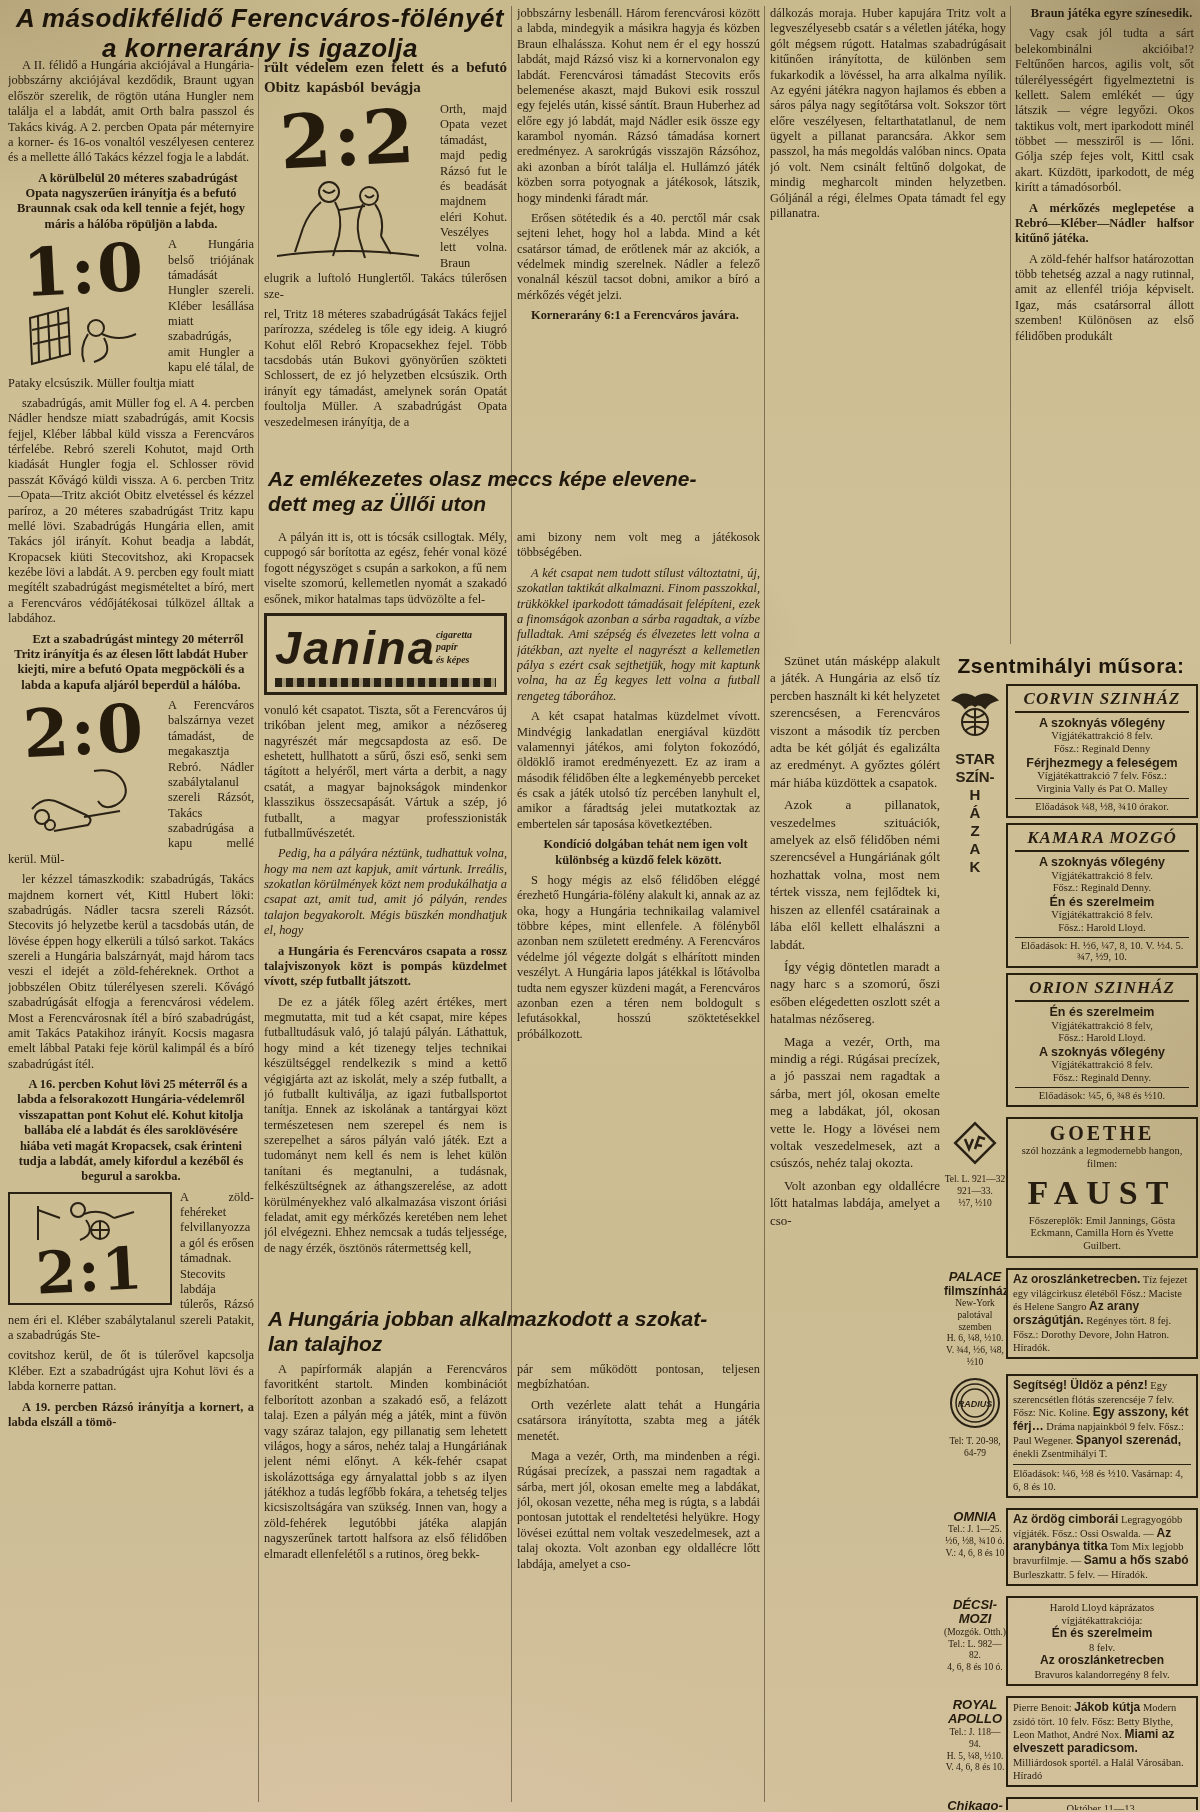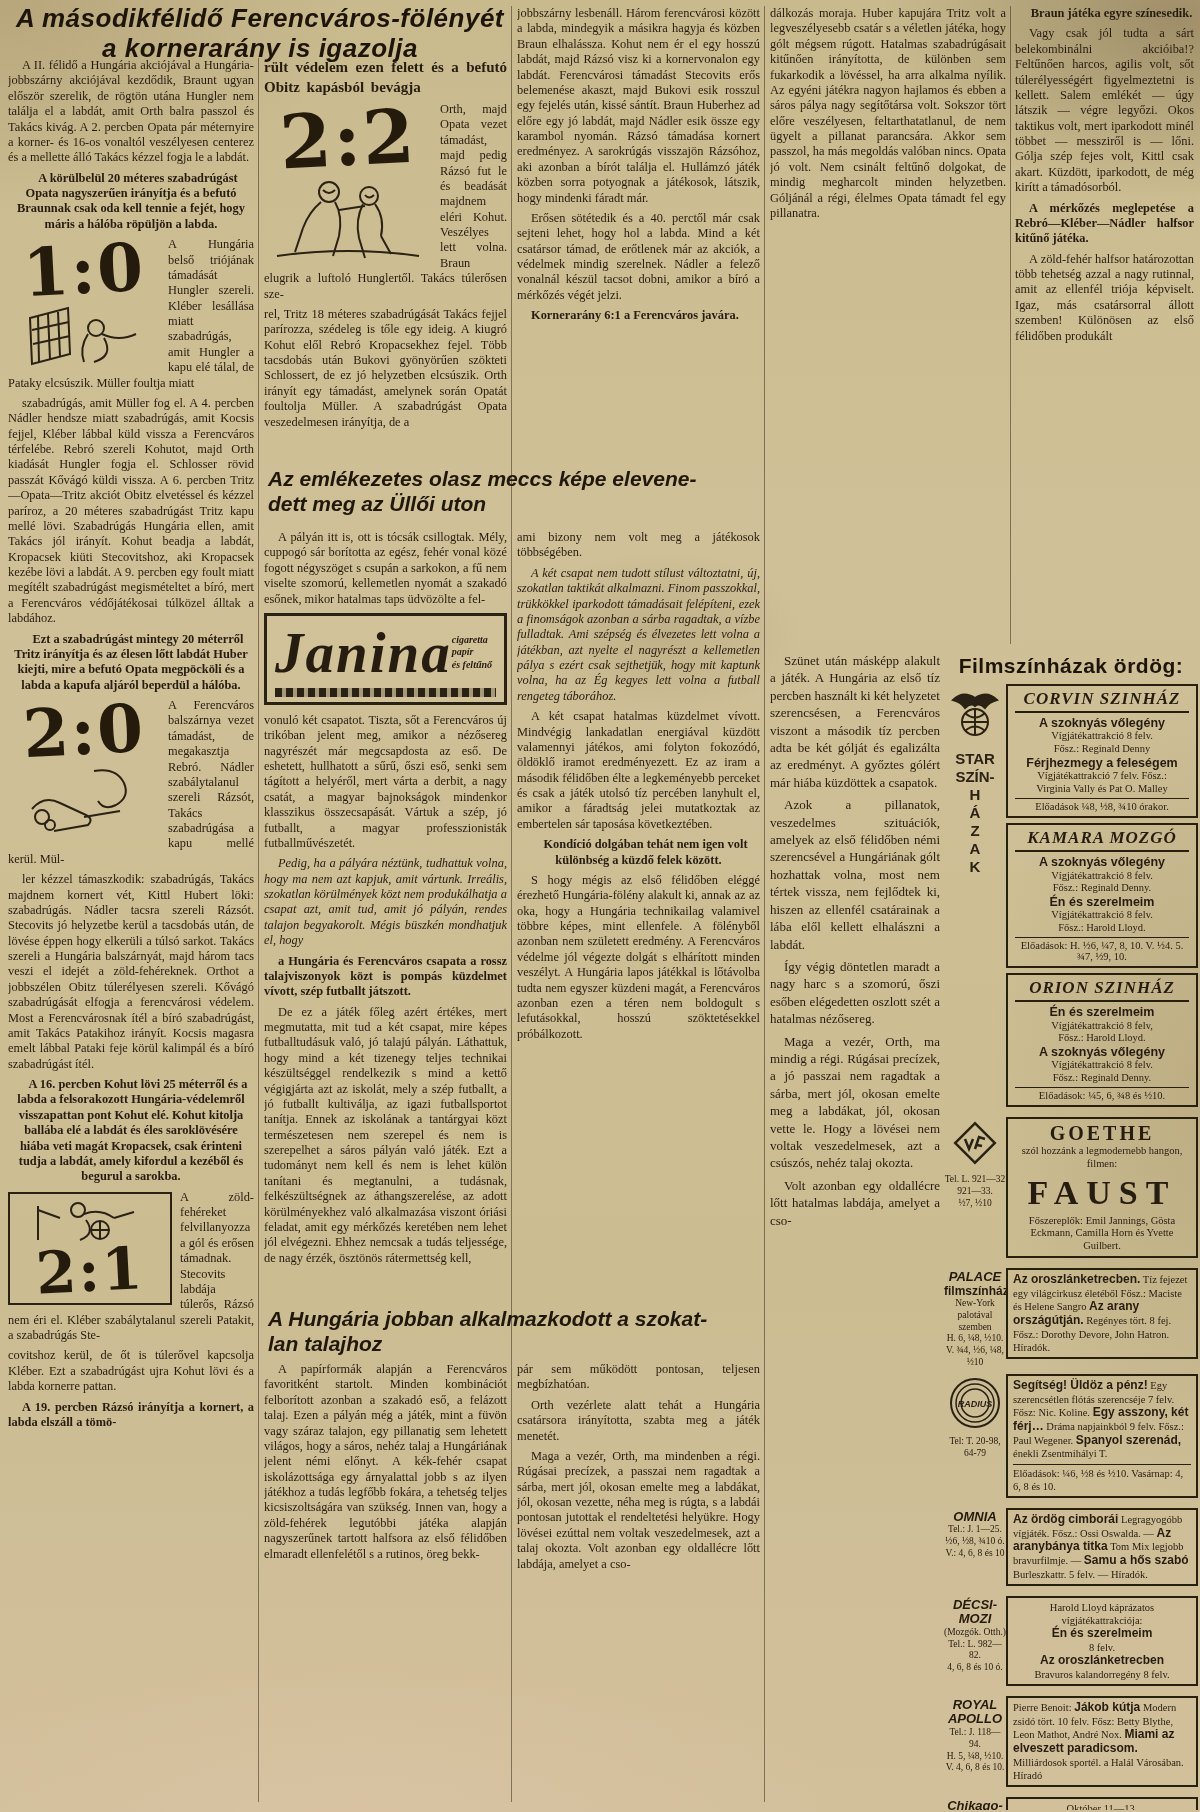--- a/index.html
+++ b/index.html
@@ -28,22 +28,22 @@
   
   .scorewrap{float:left;width:152px;margin:2px 8px 2px 0;text-align:center;}
   .scorenum{font-family:"DejaVu Serif",serif;font-weight:700;font-size:66px;line-height:.95;
     color:#241b0d;letter-spacing:2px;transform:rotate(-3deg);}
   .scorenum.small{font-size:58px;}
   .doodle{display:block;margin:2px auto 0;}
   .boxed{border:2.5px solid #2a2215;padding:4px;}
   
   .janina{border:3px solid #2a2215;margin:6px 0 8px;padding:8px 8px 5px;background:rgba(215,200,160,.25);}
   .jan-inner{display:flex;align-items:center;}
-  .jan-brand{font-family:Liberation Serif, serif;font-style:italic;font-weight:700;
-    font-size:57px;letter-spacing:2px;flex:1;line-height:1;}
+  .jan-brand{font-family:Liberation Sans, sans-serif;font-style:italic;font-weight:700;
+    font-size:47px;letter-spacing:2px;flex:1;line-height:1;}
   .jan-side{font-family:"Liberation Serif",serif;font-style:italic;font-weight:700;
     font-size:10px;line-height:1.25;text-align:left;width:74px;}
   .jan-strip{height:9px;margin-top:7px;
     background:repeating-linear-gradient(90deg,#2a2215 0 7px,rgba(42,34,21,.25) 7px 11px);}
   
   .sidebar{position:absolute;left:944px;top:650px;width:254px;height:1160px;overflow:hidden;
     font-family:"Liberation Serif",serif;}
   .sb-header{font-family:"Liberation Sans",sans-serif;font-weight:700;font-size:21px;
     text-align:center;padding:4px 0 6px;letter-spacing:.5px;color:#1d150a;}
   .sb-row{display:flex;margin-bottom:5px;}
@@ -180,21 +180,21 @@
   </h2>
 
   <div class="col" style="left:264px;top:530px;width:243px;height:766px;">
     <p>A pályán itt is, ott is tócsák csillogtak. Mély, cuppogó sár borította az egész, fehér vonal közé fogott négyszöget s csupán a sarkokon, a fű nem viselte szomorú, kellemetlen nyomát a szakadó esőnek, mikor hatalmas taps üdvözölte a fel-</p>
     <div class="janina">
       <div class="jan-inner">
         <div class="jan-brand">Janina</div>
         <div class="jan-side">
           <div>cigaretta</div>
           <div>papír</div>
-          <div>és feltűnő</div>
+          <div>és képes</div>
         </div>
       </div>
       <div class="jan-strip"></div>
     </div>
     <p class="ni">vonuló két csapatot. Tiszta, sőt a Ferencváros új trikóban jelent meg, amikor a nézősereg nagyrészét már megcsapdosta az eső. De eshetett, hullhatott a sűrű, őszi eső, senki sem tágított a helyéről, mert várta a derbit, a nagy csatát, a magyar bajnokságok mindenkor klasszikus összecsapását. Vártuk a szép, jó futballt, a magyar professzionisták futballművészetét.</p>
     <p class="it">Pedig, ha a pályára néztünk, tudhattuk volna, hogy ma nem azt kapjuk, amit vártunk. Irreális, szokatlan körülmények közt nem produkálhatja a csapat azt, amit tud, amit jó pályán, rendes talajon begyakorolt. Mégis büszkén mondhatjuk el, hogy</p>
     <p class="b">a Hungária és Ferencváros csapata a rossz talajviszonyok közt is pompás küzdelmet vívott, szép futballt játszott.</p>
     <p>De ez a játék főleg azért értékes, mert megmutatta, mit tud a két csapat, mire képes futballtudásuk való, jó talajú pályán. Láthattuk, hogy mind a két tizenegy teljes technikai készültséggel rendelkezik s mind a kettő végigjárta azt az iskolát, mely a szép futballt, a jó futballt kultiválja, az igazi futballsportot tanítja. Ennek az iskolának a tantárgyai közt természetesen nem szerepel és nem is szerepelhet a sáros pályán való játék. Ezt a tudományt nem kell és nem is lehet külön tanítani és megtanulni, a tudásnak, felkészültségnek az áthangszerelése, az adott körülményekhez való alkalmazása viszont óriási feladat, amit egy mérkőzés keretében nem lehet jól elvégezni. Ehhez nemcsak a tudás teljessége, de nagy érzék, ösztönös rátermettség kell,</p>
   </div>
 
@@ -222,21 +222,21 @@
   <div class="col" style="left:264px;top:1362px;width:243px;height:442px;">
     <p>A papírformák alapján a Ferencváros favoritként startolt. Minden kombinációt felborított azonban a szakadó eső, a felázott talaj. Ezen a pályán még a játék, mint a füvön vagy száraz talajon, egy pillanatig sem lehetett világos, hogy a sáros, nehéz talaj a Hungáriának jelent némi előnyt. A kék-fehér csapat iskolázottsága egy árnyalattal jobb s az ilyen játékhoz a tudás legfőbb fokára, a tehetség teljes kicsiszoltságára van szükség. Innen van, hogy a zöld-fehérek legutóbbi játéka alapján nagyszerűnek tartott halfsora az első félidőben elmaradt ellenfelétől s a rutinos, öreg bekk-</p>
   </div>
   <div class="col" style="left:517px;top:1362px;width:243px;height:442px;">
     <p class="ni">pár sem működött pontosan, teljesen megbízhatóan.</p>
     <p>Orth vezérlete alatt tehát a Hungária csatársora irányította, szabta meg a játék menetét.</p>
     <p>Maga a vezér, Orth, ma mindenben a régi. Rúgásai precízek, a passzai nem ragadtak a sárba, mert jól, okosan emelte meg a labdákat, jól, okosan vezette, néha meg is rúgta, s a labdái pontosan jutottak el rendeltetési helyükre. Hogy lövései ezúttal nem voltak veszedelmesek, azt a talaj okozta. Volt azonban egy oldallécre lőtt labdája, amelyet a cso-</p>
   </div>
 
   <div class="sidebar">
-    <div class="sb-header">Filmszínházak ördög:</div>
+    <div class="sb-header">Zsentmihályi műsora:</div>
 
     <div class="sb-row">
       <div class="sb-left">
         <svg width="52" height="60" viewBox="0 0 52 60">
           <g fill="none" stroke="#2a2215" stroke-width="2">
             <path d="M4 14 Q14 4 26 12 Q38 4 48 14 Q40 16 36 22 Q30 16 26 20 Q22 16 16 22 Q12 16 4 14 Z" fill="#2a2215"></path>
             <circle cx="26" cy="36" r="13"></circle>
             <path d="M13 36 H39 M26 23 V49 M16 27 Q26 36 36 27 M16 45 Q26 36 36 45"></path>
           </g>
         </svg>

